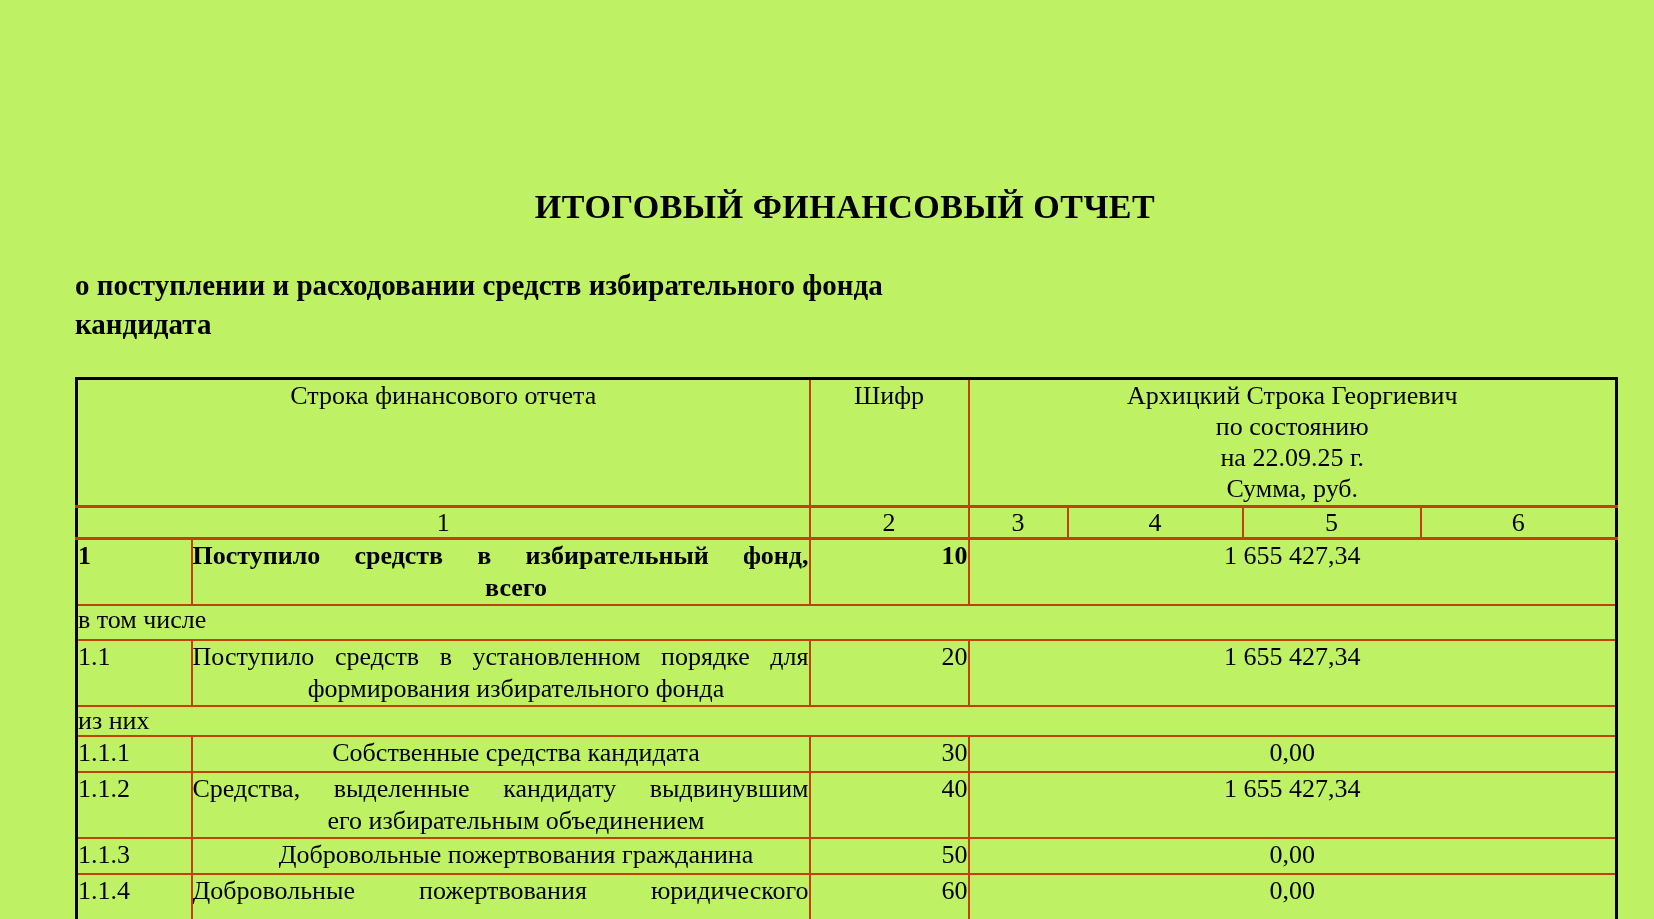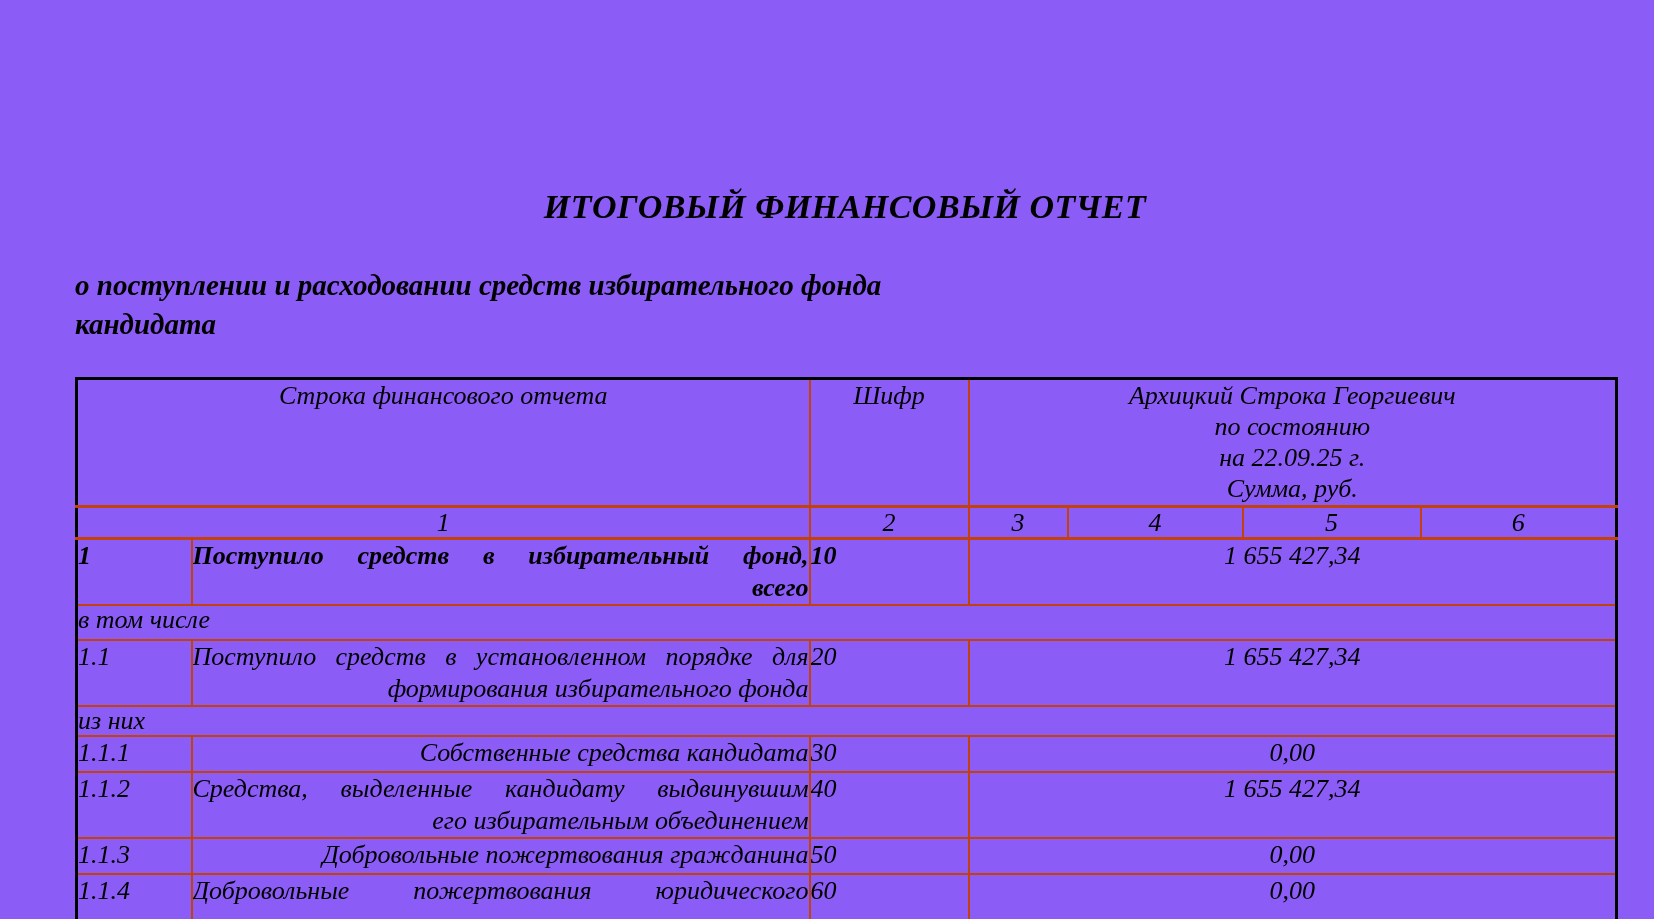--- a/index.html
+++ b/index.html
@@ -1,24 +1,23 @@
 <!DOCTYPE html>
 <html><head>
 <meta charset="utf-8">
 <style>
   html, body { margin: 0; padding: 0; background: #ffffff; }
   .page {
     position: relative;
     width: 1654px;
     height: 919px;
-    background: #8b5cf6;
+    background: #bef264;
     color: #000000;
     font-family: "Liberation Serif", "DejaVu Serif", serif;
     overflow: hidden;
-    font-style: italic;
   }
   .title {
     position: absolute;
     top: 188px; left: 75px; width: 1540px;
     text-align: center;
     font-size: 34px;
     font-weight: bold;
     letter-spacing: 0.5px;
     white-space: nowrap;
   }
@@ -44,24 +43,24 @@
     vertical-align: top;
     padding: 0;
     overflow: hidden;
   }
   tr.hdr td, tr.numrow td { border-bottom-width: 3px; }
   .center { text-align: center; }
   .hdr td { padding-top: 3px; line-height: 31px; }
   .numrow td { line-height: 29px; text-align: center; }
   .cnum  { padding: 2px 2px 0 5px; line-height: 32px; }
   .cdesc { padding: 2px 8px 0 12px; line-height: 32px; }
-  .ccode { text-align: left; padding-top: 2px; line-height: 32px; }
+  .ccode { text-align: right; padding-top: 2px; line-height: 32px; }
   .cval  { text-align: center; padding-top: 2px; line-height: 32px; margin-left: 22px; }
   .jl { text-align: justify; text-align-last: justify; }
-  .ll { text-align: right; padding-left: 31px; }
+  .ll { text-align: center; padding-left: 31px; }
   tr.bold .cdesc, tr.bold .ccode, tr.bold .cnum { font-weight: bold; }
   .cmerged {
     padding-left: 120px;
     vertical-align: middle;
     line-height: 28px;
   }
   .namecell div { text-align: center; }
 </style>
 </head>
 <body>

